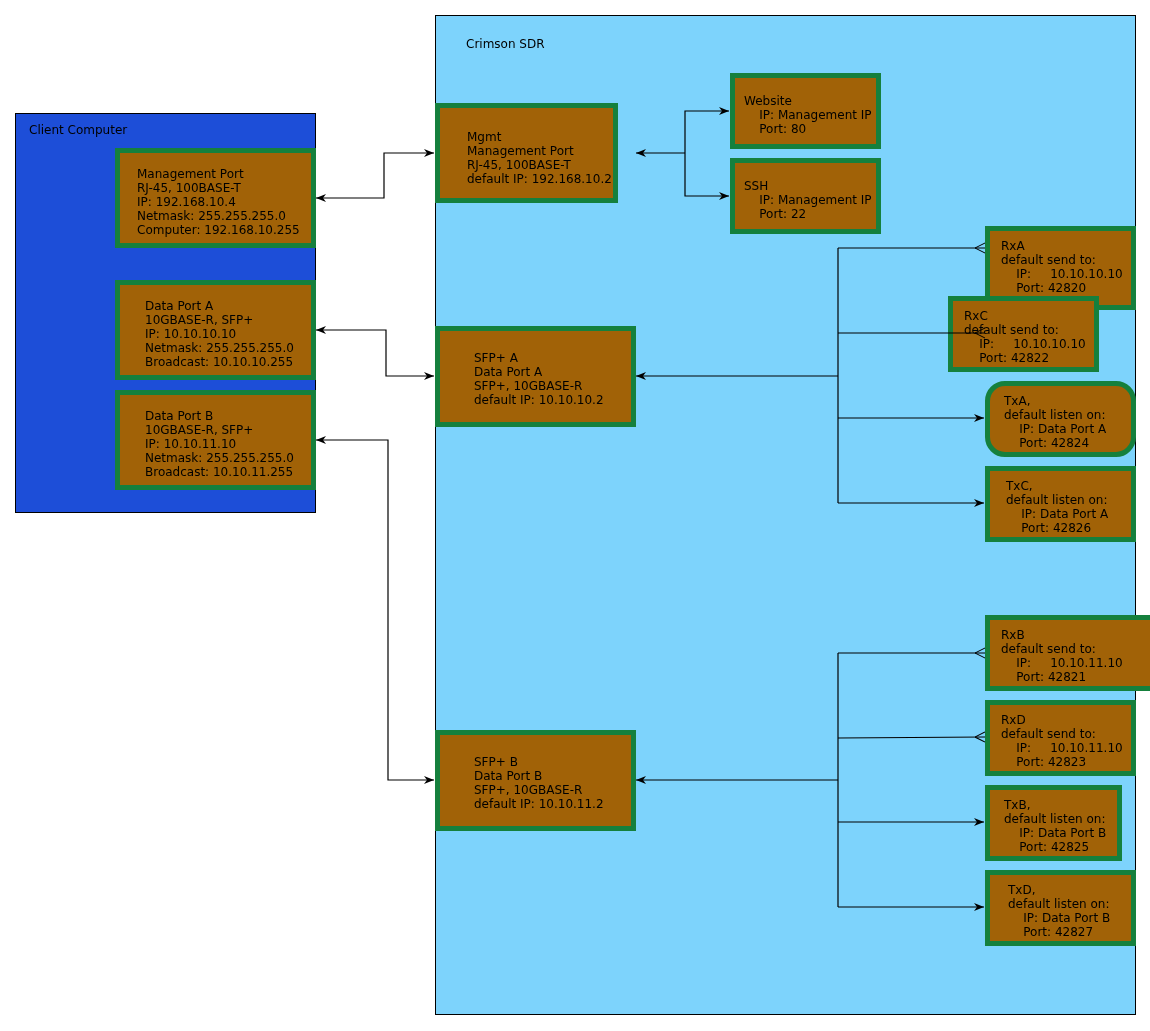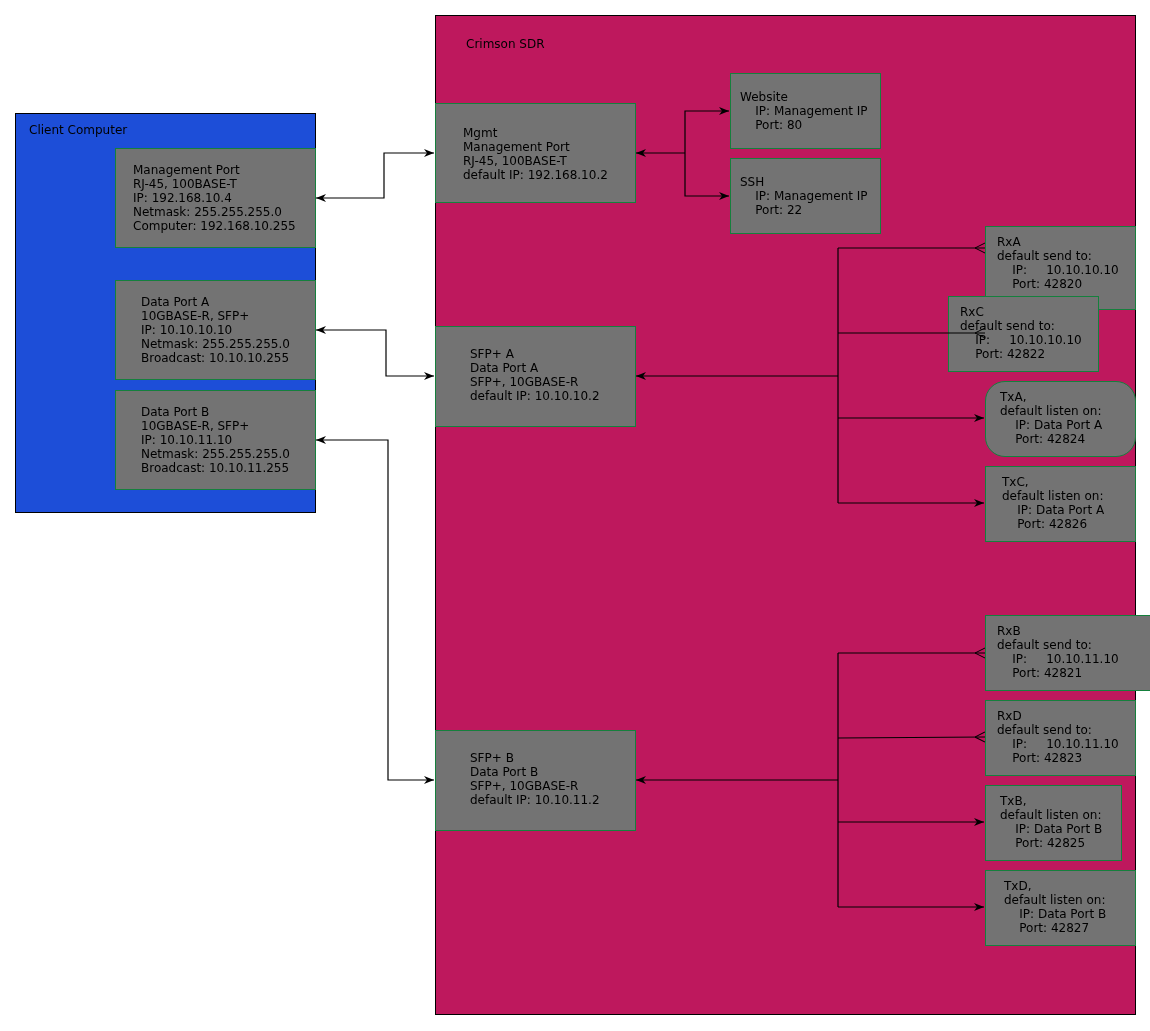--- a/index.html
+++ b/index.html
@@ -1,46 +1,46 @@
 <!DOCTYPE html>
 <html><head>
 <meta charset="utf-8">
 <style>
   html, body { margin:0; padding:0; background:#ffffff; }
   body { width:1150px; height:1031px; position:relative; overflow:hidden;
          font-family:"DejaVu Sans", sans-serif; font-size:12px; color:#000; }
   .abs { position:absolute; box-sizing:border-box; }
   .container { border:1px solid #000; }
-  .box { border:1px solid #15803d; background:#737373; }
+  .box { border:5px solid #15803d; background:#a16207; }
   .lines { white-space:pre; line-height:14px; font-size:12px; }
   .title { font-size:12px; }
   svg { position:absolute; left:0; top:0; }
 </style>
 </head>
 <body>
 
 <div class="abs container" style="left:15px;top:105px;width:301px;height:400px;background:#1d4ed8;margin-top:8px;">
   <div class="abs title" style="left:13px;top:9px;">Client Computer</div>
 </div>
 
-<div class="abs container" style="left:435px;top:15px;width:701px;height:1000px;background:#be185d;">
+<div class="abs container" style="left:435px;top:15px;width:701px;height:1000px;background:#7dd3fc;">
   <div class="abs title" style="left:30px;top:21px;">Crimson SDR</div>
 </div>
 
 <div class="abs box" style="left:115px;top:148px;width:201px;height:100px;">
   <div class="abs lines" style="left:17px;top:14px;"><div>Management Port</div><div>RJ-45, 100BASE-T</div><div>IP: 192.168.10.4</div><div>Netmask: 255.255.255.0</div><div>Computer: 192.168.10.255</div></div>
 </div>
 <div class="abs box" style="left:115px;top:280px;width:201px;height:100px;">
   <div class="abs lines" style="left:25px;top:14px;"><div>Data Port A</div><div>10GBASE-R, SFP+</div><div>IP: 10.10.10.10</div><div>Netmask: 255.255.255.0</div><div>Broadcast: 10.10.10.255</div></div>
 </div>
 <div class="abs box" style="left:115px;top:390px;width:201px;height:100px;">
   <div class="abs lines" style="left:25px;top:14px;"><div>Data Port B</div><div>10GBASE-R, SFP+</div><div>IP: 10.10.11.10</div><div>Netmask: 255.255.255.0</div><div>Broadcast: 10.10.11.255</div></div>
 </div>
 
-<div class="abs box" style="left:435px;top:103px;width:201px;height:100px;">
+<div class="abs box" style="left:435px;top:103px;width:183px;height:100px;">
   <div class="abs lines" style="left:27px;top:22px;"><div>Mgmt</div><div>Management Port</div><div>RJ-45, 100BASE-T</div><div>default IP: 192.168.10.2</div></div>
 </div>
 <div class="abs box" style="left:730px;top:73px;width:151px;height:76px;">
   <div class="abs lines" style="left:9px;top:16px;"><div>Website</div><div>    IP: Management IP</div><div>    Port: 80</div></div>
 </div>
 <div class="abs box" style="left:730px;top:158px;width:151px;height:76px;">
   <div class="abs lines" style="left:9px;top:16px;"><div>SSH</div><div>    IP: Management IP</div><div>    Port: 22</div></div>
 </div>
 <div class="abs box" style="left:435px;top:326px;width:201px;height:101px;">
   <div class="abs lines" style="left:34px;top:20px;"><div>SFP+ A</div><div>Data Port A</div><div>SFP+, 10GBASE-R</div><div>default IP: 10.10.10.2</div></div>

